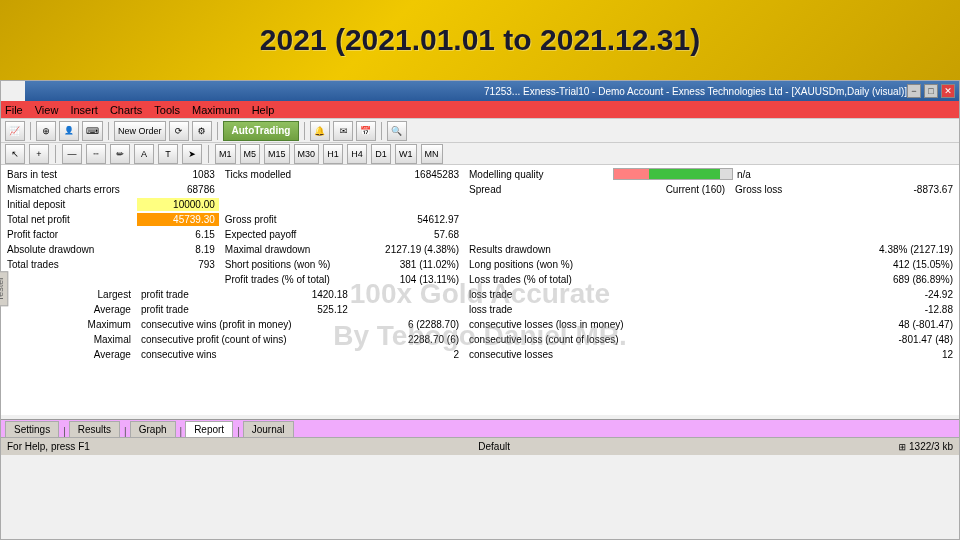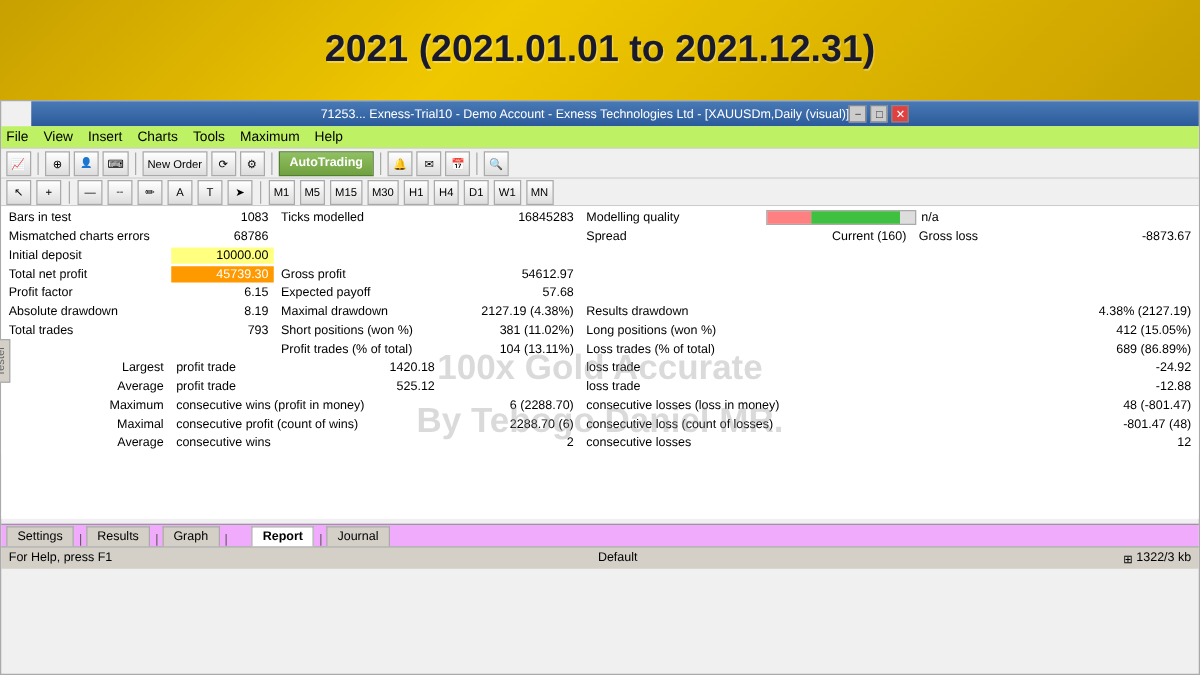--- a/index.html
+++ b/index.html
@@ -43,39 +43,39 @@
       background: #f0f0f0;
       border: 1px solid #aaa;
     }
 
     
     .title-bar {
       background: linear-gradient(180deg, #4a7ab5 0%, #2a5a9a 100%);
       height: 20px;
       display: flex;
       align-items: center;
-      justify-content: center;
+      justify-content: flex-end;
       padding: 0 4px;
       color: #fff;
       font-size: 10px;
       margin-left: 24px;
     }
     .title-bar-btns { display: flex; gap: 3px; }
     .title-bar-btn {
       width: 14px; height: 14px;
       background: #ccc;
       border: 1px solid #888;
       font-size: 9px;
       display: flex; align-items: center; justify-content: center;
       cursor: pointer; color: #333;
     }
 
     
     .menu-bar {
-      background: #bef264;
+      background: #ef4444;
       height: 18px;
       display: flex;
       align-items: center;
       padding: 0 4px;
       border-bottom: 1px solid #ccc;
       font-size: 11px;
       gap: 12px;
     }
     .menu-item { cursor: pointer; color: #000; }
 
@@ -188,22 +188,21 @@
       background: #d4d0c8;
       border: 1px solid #aaa;
       border-bottom: none;
       cursor: pointer;
       height: 16px;
       display: flex; align-items: center;
       margin-right: 1px;
     }
     .inner-tab.active {
       background: #fff;
-      font-weight: bold;
-      margin-left: 16px;
+      font-weight: normal;
     }
   </style>
 </head>
 <body>
 
 <div class="top-banner">
   <div class="top-banner-title">2021 (2021.01.01 to 2021.12.31)</div>
 </div>
 
 <div class="mt4-window" style="position:relative;">

